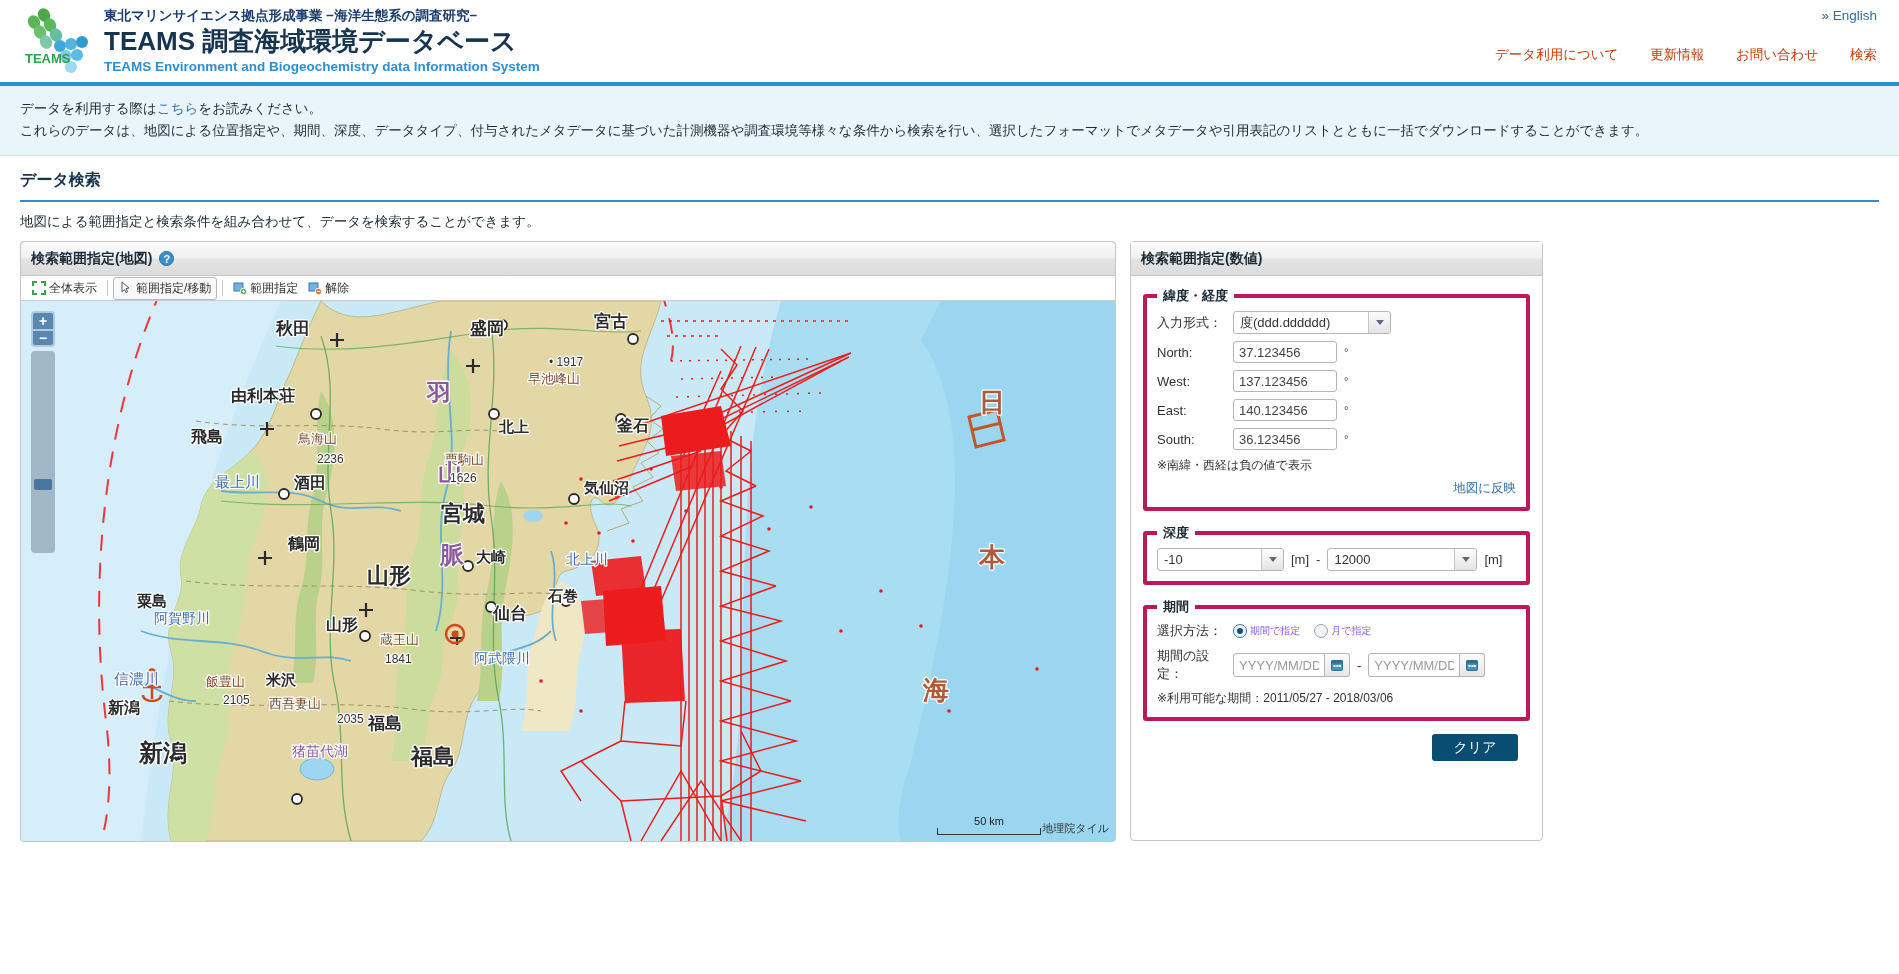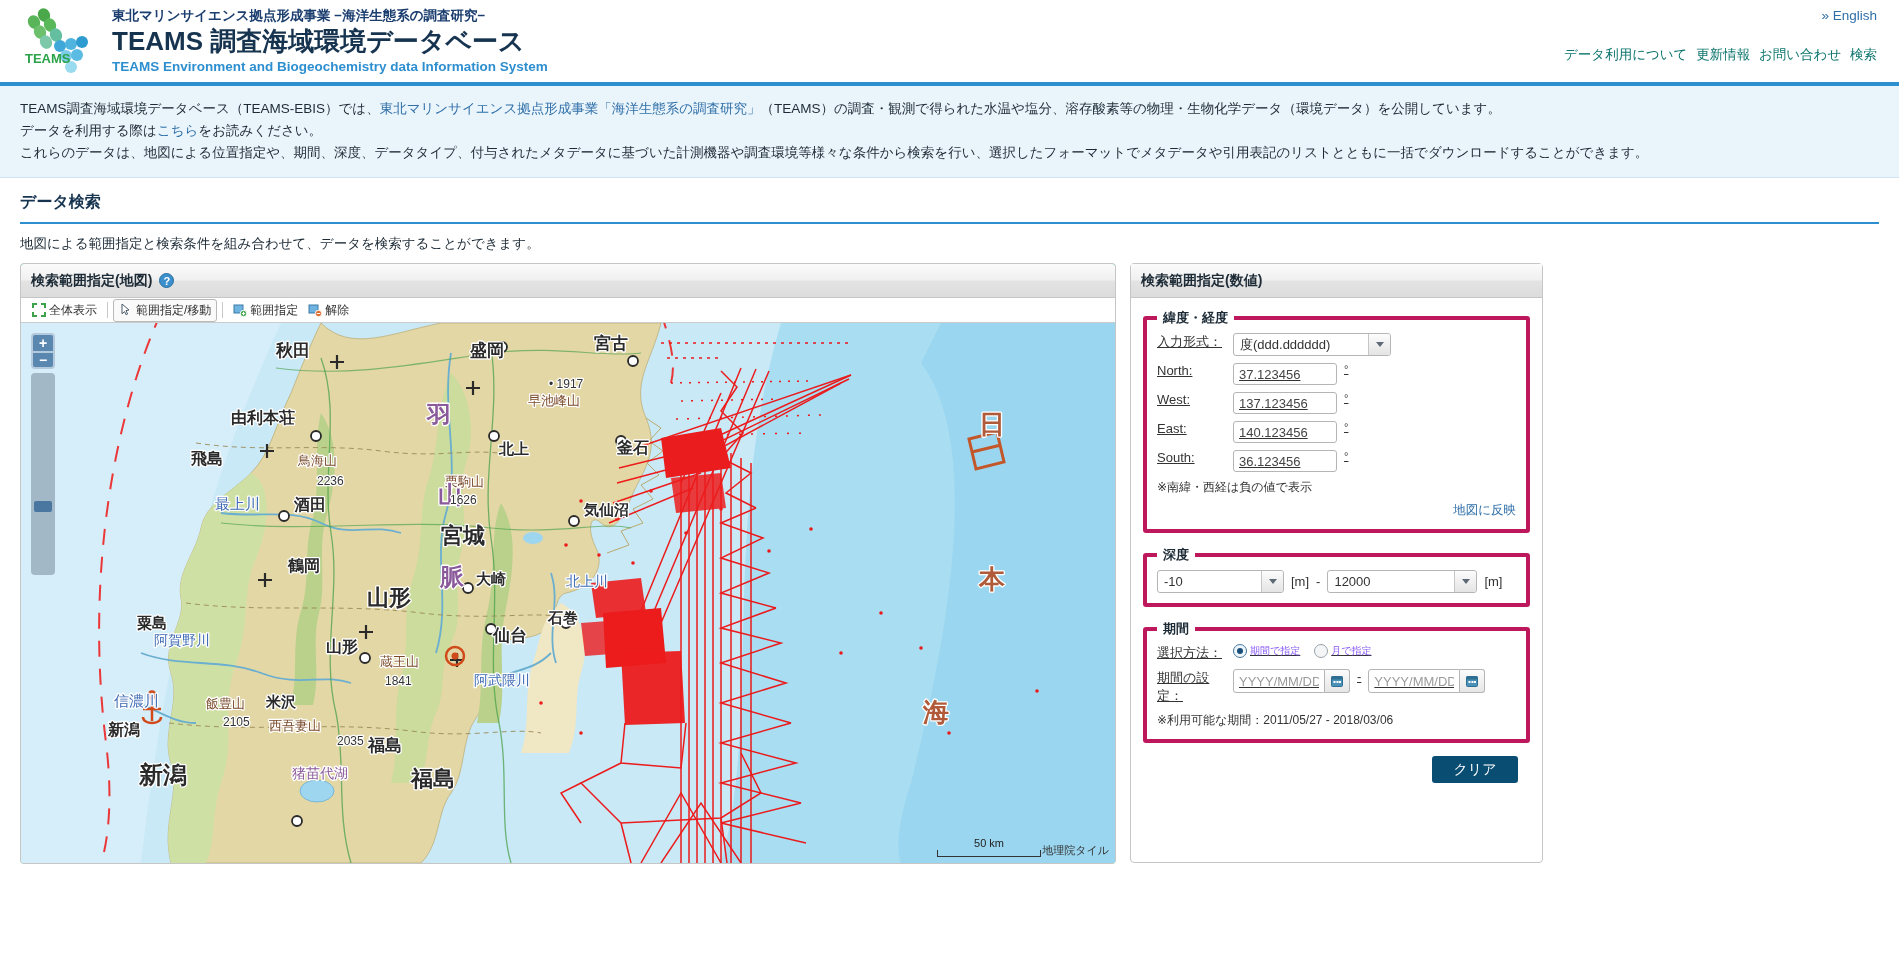--- a/index.html
+++ b/index.html
@@ -16,21 +16,21 @@
     position: relative;
     height: 86px;
     background: #ffffff;
     border-bottom: 4px solid #2e8fd0;
   }
   .logo-wrap {
     position: absolute; left: 20px; top: 6px;
     width: 80px; height: 74px;
   }
   .logo-wrap svg { display: block; }
-  .title-block { position: absolute; left: 112px; top: 8px; }
+  .title-block { position: absolute; left: 104px; top: 8px; }
   .title-sub1 {
     font-size: 13.5px; color: #1b3e6f; font-weight: bold;
     letter-spacing: 0px; line-height: 16px;
   }
   .title-main {
     font-size: 26px; color: #16334f; font-weight: bold;
     line-height: 32px; letter-spacing: 0px; margin-top: 1px;
   }
   .title-eng {
     font-size: 13.5px; color: #2e8fd0; font-weight: bold;
@@ -40,21 +40,21 @@
   .english-link {
     position: absolute; right: 22px; top: 8px;
     font-size: 13.5px; color: #2f6fa8; text-decoration: none;
     cursor: pointer;
   }
   .topnav {
     position: absolute; right: 22px; top: 46px;
     font-size: 13.5px; color: #2f6fa8;
   }
   .topnav a {
-    color: #0f766e; text-decoration: none; margin-left: 5px; cursor: pointer;
+    color: #c2410c; text-decoration: none; margin-left: 28px; cursor: pointer;
   }
 
   
   .intro {
     background: #eaf4fb;
     border-bottom: 1px solid #cfe3f0;
     padding: 12px 20px 13px 20px;
     font-size: 13.5px;
     color: #1d2b36;
     line-height: 22px;
@@ -188,23 +188,23 @@
     border: 4px solid #be185d;
     border-radius: 3px;
     margin: 0 0 13px 0;
     padding: 6px 10px 10px 10px;
   }
   fieldset.grp legend {
     font-size: 13px; font-weight: bold; color: #1d2b36;
     padding: 0 6px;
   }
   .frow {
-    display: flex; 
+    display: flex; align-items: center;
     margin-bottom: 7px;
-    font-size: 13px; color: #333; text-decoration: underline;
+    font-size: 13px; color: #333;
   }
   .flabel { width: 76px; flex: none; }
   .tinput {
     border: 1px solid #b5b5b5; border-radius: 3px;
     height: 22px; padding: 0 5px;
     font-size: 13px; color: #444;
     font-family: "Liberation Sans", sans-serif;
     background: #fff;
   }
   .coord-in { width: 104px; }
@@ -306,23 +306,20 @@
   <a class="english-link">» English</a>
   <div class="topnav">
     <a>データ利用について</a>
     <a>更新情報</a>
     <a>お問い合わせ</a>
     <a>検索</a>
   </div>
 </div>
 
 <div class="intro">
-  <div>
-    <span>TEAMS調査海域環境データベース（TEAMS-EBIS）では、</span><a>東北マリンサイエンス拠点形成事業「海洋生態系の調査研究」</a><span>（TEAMS）の調査・観測で得られた水温や塩分、溶存酸素等の物理・生物化学データ（環境データ）を公開しています。</span>
-  </div>
   <div>
     <span>データを利用する際は</span><a>こちら</a><span>をお読みください。</span>
   </div>
   <div>これらのデータは、地図による位置指定や、期間、深度、データタイプ、付与されたメタデータに基づいた計測機器や調査環境等様々な条件から検索を行い、選択したフォーマットでメタデータや引用表記のリストとともに一括でダウンロードすることができます。</div>
 </div>
 
 <div class="section-wrap">
   <div class="section-title">データ検索</div>
   <div class="section-desc">地図による範囲指定と検索条件を組み合わせて、データを検索することができます。</div>
 </div>

